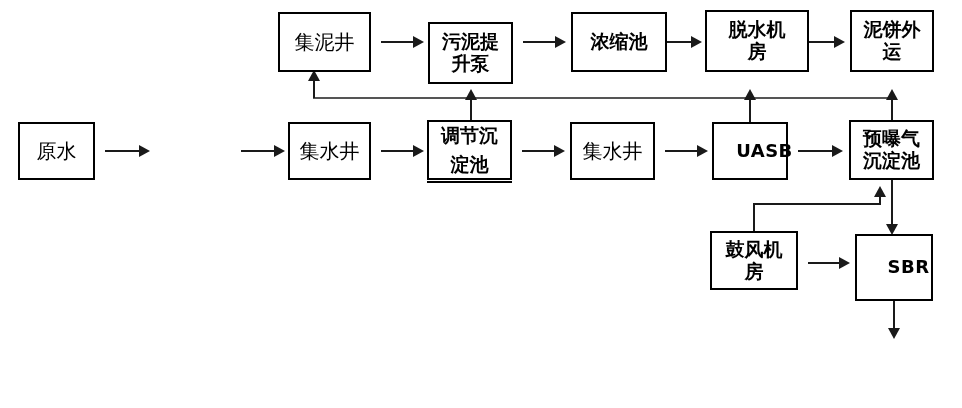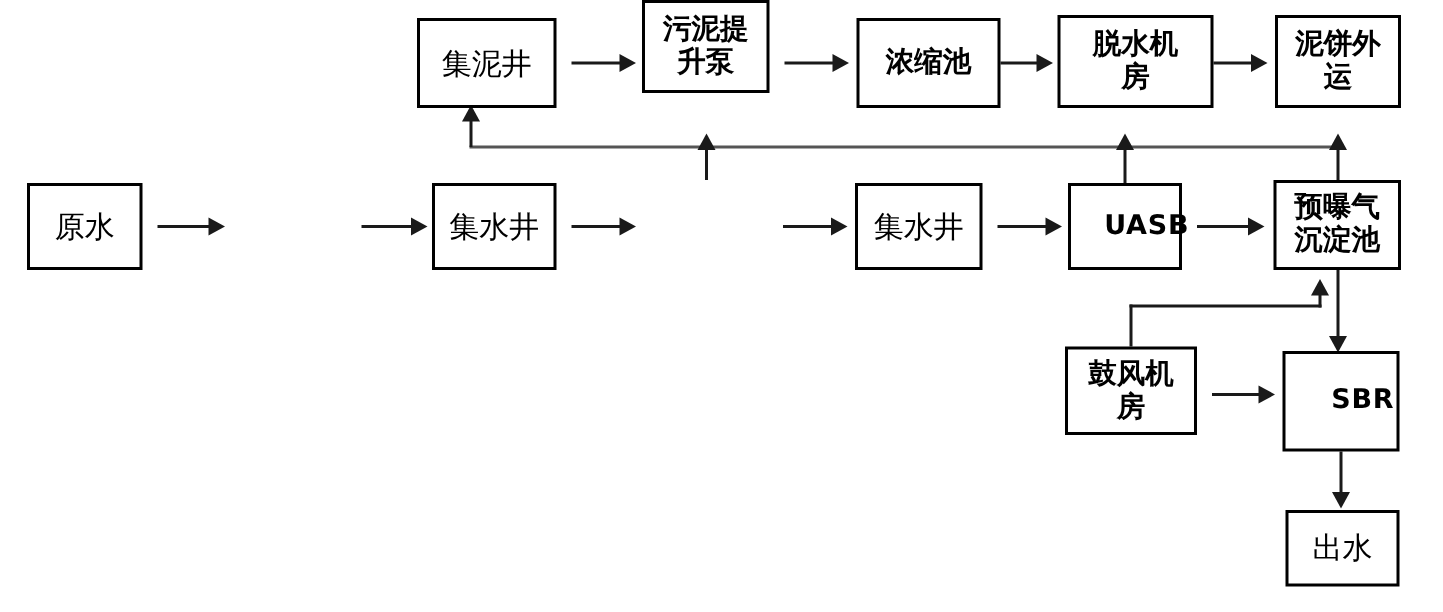--- a/index.html
+++ b/index.html
@@ -93,20 +93,24 @@
   <div class="seg h" style="left:241px; top:150px; width:35px;"></div>
   <div class="arrow right" style="left:274px; top:145px;"></div>
 
   <div class="node t-reg" id="n-sump1" style="left: 288px; top: 122px; width: 83px; height: 58px;">
     <span class="ln">集水井</span>
   </div>
 
   <div class="seg h" style="left:381px; top:150px; width:34px;"></div>
   <div class="arrow right" style="left:413px; top:145px;"></div>
 
+  <div class="node t-bold t-tall dbl-bottom" id="n-regulating" style="left: 427px; top: 120px; width: 85px; height: 60px;">
+    <span class="ln">调节沉</span>
+    <span class="ln">淀池</span>
+  </div>
 
   <div class="seg h" style="left:522px; top:150px; width:34px;"></div>
   <div class="arrow right" style="left:554px; top:145px;"></div>
 
   <div class="node t-reg" id="n-sump2" style="left: 570px; top: 122px; width: 85px; height: 58px;">
     <span class="ln">集水井</span>
   </div>
 
   <div class="seg h" style="left:665px; top:150px; width:34px;"></div>
   <div class="arrow right" style="left:697px; top:145px;"></div>
@@ -123,21 +127,21 @@
     <span class="ln">沉淀池</span>
   </div>
 
   <div class="node t-reg" id="n-sludge_well" style="left: 278px; top: 12px; width: 93px; height: 60px;">
     <span class="ln">集泥井</span>
   </div>
 
   <div class="seg h" style="left:381px; top:41px; width:34px;"></div>
   <div class="arrow right" style="left:413px; top:36px;"></div>
 
-  <div class="node t-bold" id="n-sludge_pump" style="left: 428px; top: 0; width: 85px; height: 62px;">
+  <div class="node t-bold" id="n-sludge_pump" style="left: 428px; top: 22px; width: 85px; height: 62px;">
     <span class="ln">污泥提</span>
     <span class="ln">升泵</span>
   </div>
 
   <div class="seg h" style="left:523px; top:41px; width:34px;"></div>
   <div class="arrow right" style="left:555px; top:36px;"></div>
 
   <div class="node t-bold" id="n-thickener" style="left: 571px; top: 12px; width: 96px; height: 60px;">
     <span class="ln">浓缩池</span>
   </div>
@@ -188,17 +192,14 @@
   <div class="seg v" style="left:879px; top:196px; height:9px;"></div>
   <div class="arrow up" style="left:874px; top:186px;"></div>
 
   <div class="node t-bold-lat" id="n-sbr" style="left: 855px; top: 234px; width: 78px; height: 67px;">
     <span class="ln">SBR</span>
   </div>
 
   <div class="seg v" style="left:893px; top:291px; height:39px;"></div>
   <div class="arrow down" style="left:888px; top:328px;"></div>
 
-  <div class="node t-reg" id="n-effluent" style="left: 857px; top: 340px; width: 76px; height: 51px;">
-    <span class="ln">出水</span>
-  </div>
 
 </div>
 
 </body></html>

